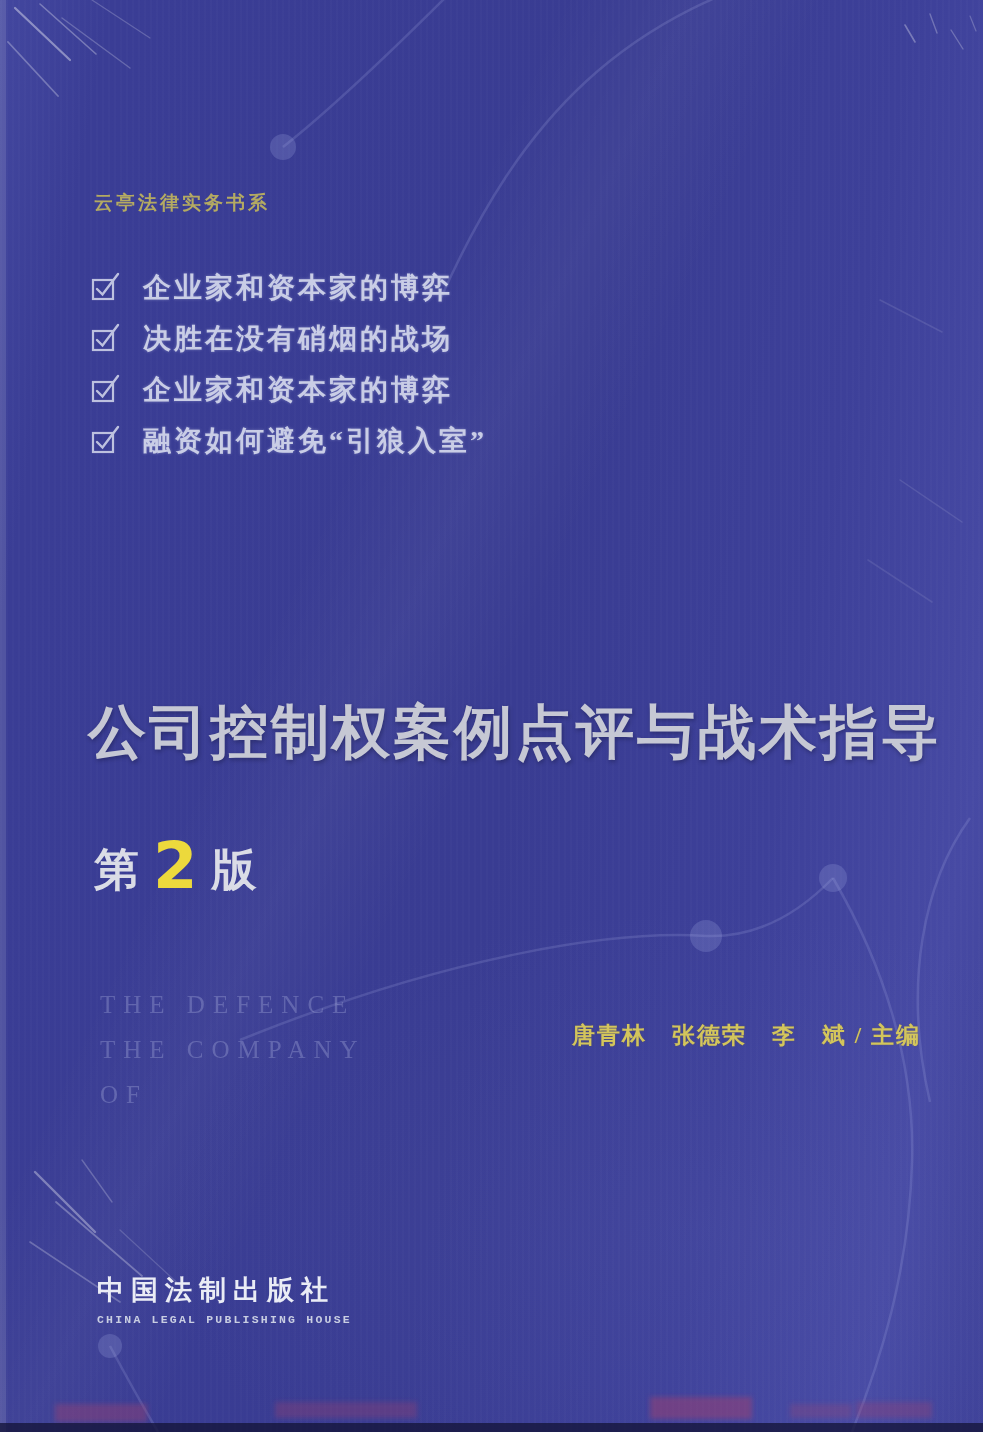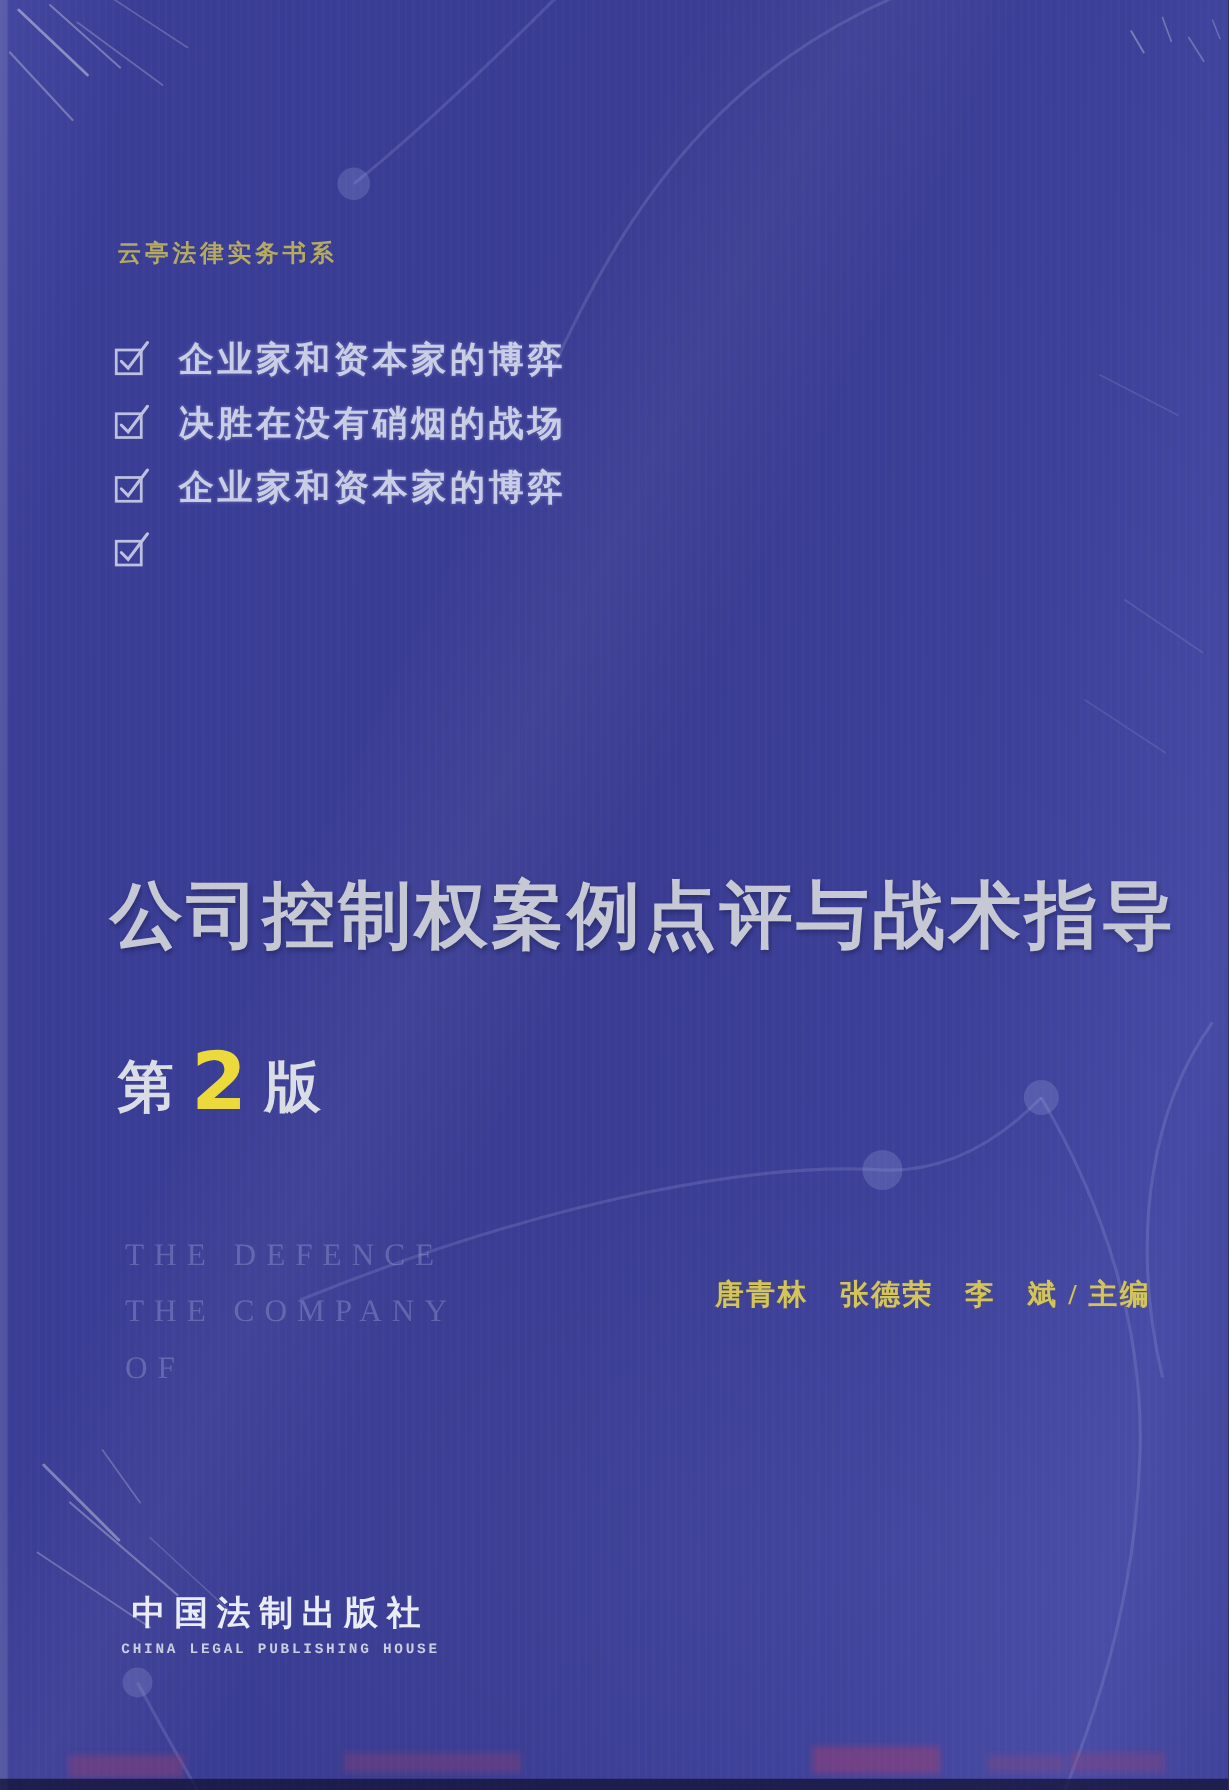--- a/index.html
+++ b/index.html
@@ -75,21 +75,20 @@
     font-size:23px; font-weight:700; letter-spacing:2px;
     color:var(--author-gold);
     text-shadow:0 0 2px rgba(120,110,40,.4);
     white-space:nowrap;
   }
   .publisher { position:absolute; left:97px; top:1272px; }
   .pub-cn {
     font-family:"Liberation Sans","DejaVu Sans",sans-serif;
     font-size:27px; font-weight:800; letter-spacing:7px;
     color:var(--publisher-white);
-    text-align:center;
   }
   .pub-en {
     font-family:Liberation Mono, monospace;
     font-size:11.5px; font-weight:700; letter-spacing:2.2px;
     color:#c9cee2; margin-top:5px; white-space:nowrap;
   }
 </style>
 </head>
 <body>
 
@@ -182,20 +181,21 @@
           <rect x="3" y="9" width="20" height="19" fill="none" stroke="currentColor" stroke-width="2.2"></rect>
           <polyline points="7,18 12.5,23.5 28,3" fill="none" stroke="currentColor" stroke-width="2.4" stroke-linecap="round"></polyline>
         </svg>
       <span class="check-label">企业家和资本家的博弈</span>
     </li>
     <li class="check-item">
       <svg class="cbx" viewBox="0 0 33 33">
           <rect x="3" y="9" width="20" height="19" fill="none" stroke="currentColor" stroke-width="2.2"></rect>
           <polyline points="7,18 12.5,23.5 28,3" fill="none" stroke="currentColor" stroke-width="2.4" stroke-linecap="round"></polyline>
         </svg>
+      <span class="check-label">融资如何避免“引狼入室”</span>
     </li>
   </ul>
 
   <h2 class="subtitle">公司控制权案例点评与战术指导</h2>
 
   <div class="edition">
     <span class="ed-pre">第</span>
     <span class="ed-num">2</span>
     <span class="ed-suf">版</span>
   </div>

